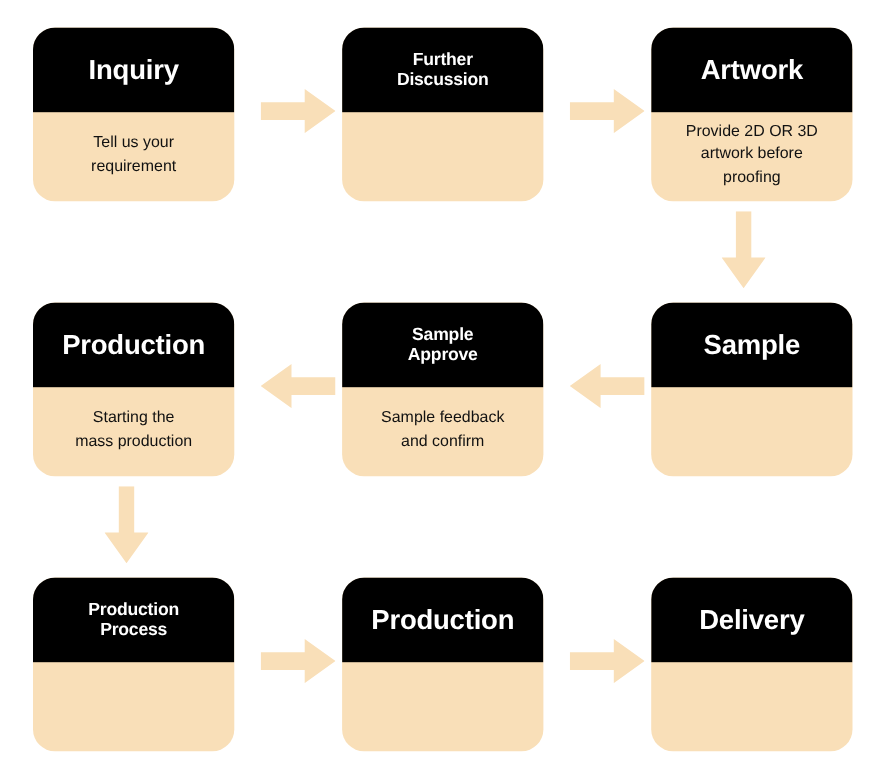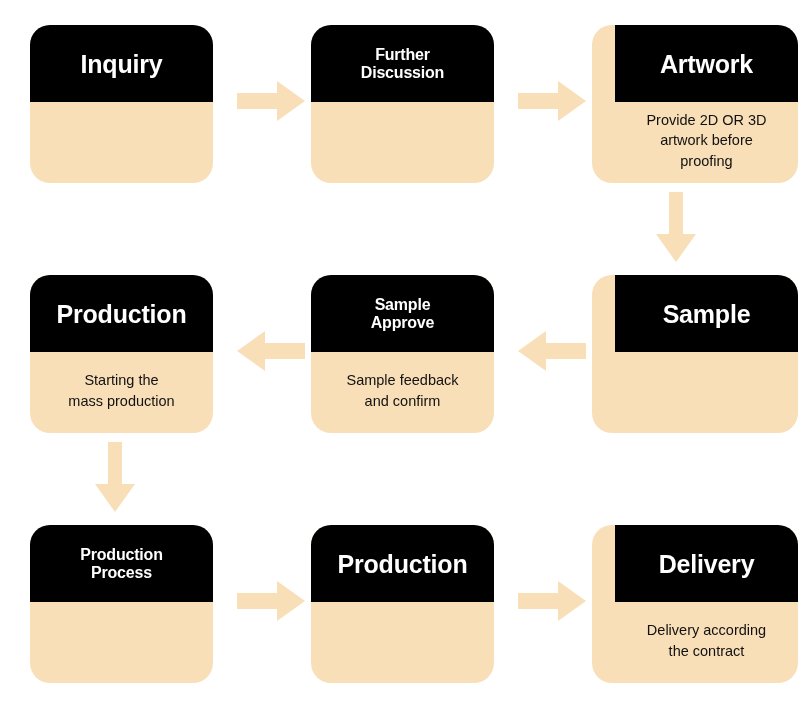--- a/index.html
+++ b/index.html
@@ -68,41 +68,44 @@
   .card-desc {
     font-size: 14.5px;
     color: #111111;
     line-height: 1.42;
     font-weight: normal;
   }
 
   
   .col-1 { left: 30px; }
   .col-2 { left: 311px; }
-  .col-3 { left: 592px; padding-left: 23px; }
+  .col-3 { left: 592px; }
   
   .row-1 { top: 25px; }
   .row-2 { top: 275px; }
   .row-3 { top: 525px; }
 
   
   .arrow {
     position: absolute;
   }
   .arrow svg { display: block; }
 </style>
 </head>
 <body>
 
 <div id="flow-canvas">
 
   <div class="card col-1 row-1">
     <div class="card-header">
       <div class="card-title">Inquiry</div>
     </div>
+    <div class="card-body">
+      <div class="card-desc">Tell us your<br>requirement</div>
+    </div>
   </div>
 
   <div class="arrow" style="left:237px; top:81px;">
     <svg width="68" height="40" viewBox="0 0 68 40" aria-hidden="true">
       <polygon points="0,12 40,12 40,0 68,20 40,40 40,28 0,28" fill="#F9DFB8"></polygon>
     </svg>
   </div>
 
   <div class="card col-2 row-1">
     <div class="card-header">
@@ -194,18 +197,15 @@
   <div class="arrow" style="left:518px; top:581px;">
     <svg width="68" height="40" viewBox="0 0 68 40" aria-hidden="true">
       <polygon points="0,12 40,12 40,0 68,20 40,40 40,28 0,28" fill="#F9DFB8"></polygon>
     </svg>
   </div>
 
   <div class="card col-3 row-3">
     <div class="card-header">
       <div class="card-title">Delivery</div>
     </div>
-    <div class="card-body">
-      <div class="card-desc">Delivery according<br>the contract</div>
-    </div>
   </div>
 
 </div>
 
 </body></html>

